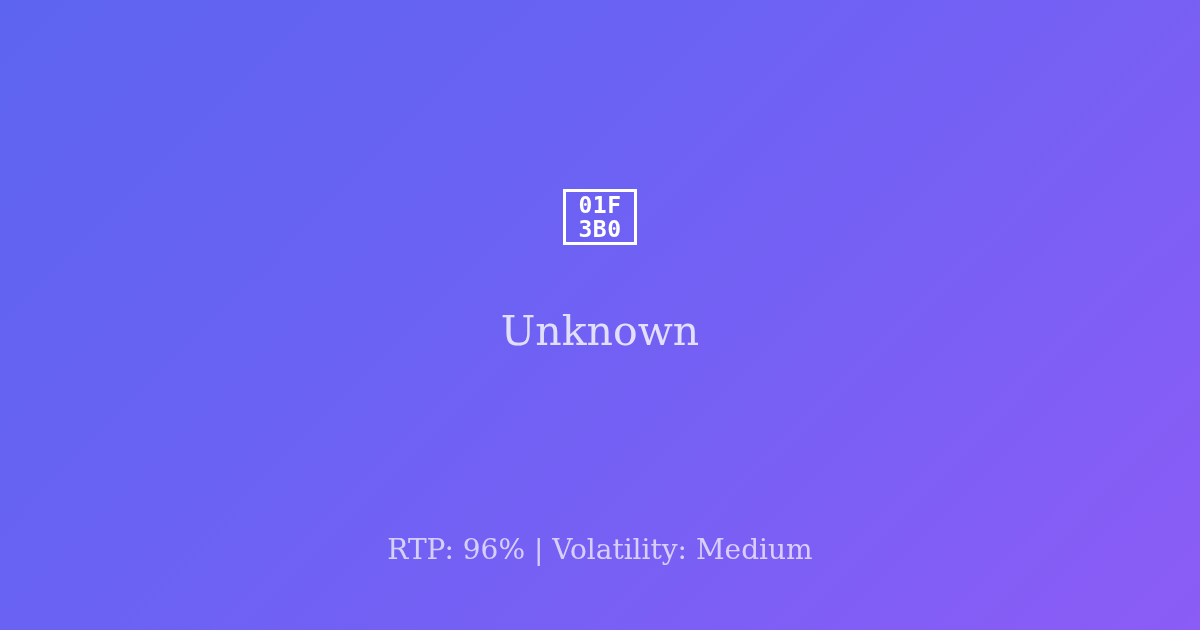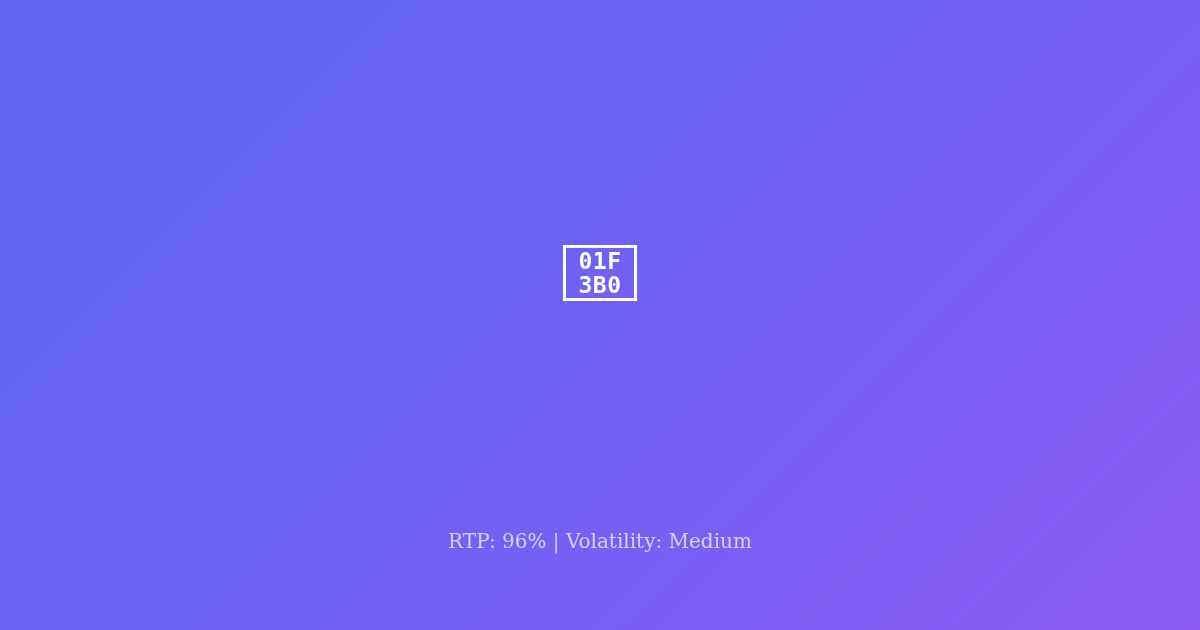--- a/index.html
+++ b/index.html
@@ -82,43 +82,44 @@
     line-height: 1.2;
     color: rgba(255, 255, 255, 0.80);
     margin: 62px 0 0 0;
     text-align: center;
   }
 
   .meta-footer {
     position: absolute;
     left: 0;
     right: 0;
-    bottom: 77px;
+    bottom: 63px;
     text-align: center;
     font-family: "DejaVu Serif", "Liberation Serif", serif;
     font-weight: 400;
-    font-size: 20px;
+    font-size: 28px;
     line-height: 1.2;
     color: rgba(255, 255, 255, 0.70);
   }
 </style>
 </head>
 <body>
 
 <div class="og-card">
 
   <div class="hero">
 
     <div class="title-row">
 
       <span class="tofu">
         <span>01F</span>
         <span>3B0</span>
       </span>
 
     </div>
 
+    <div class="subtitle">Unknown</div>
 
   </div>
 
   <div class="meta-footer">RTP: 96% | Volatility: Medium</div>
 
 </div>
 
 </body></html>

